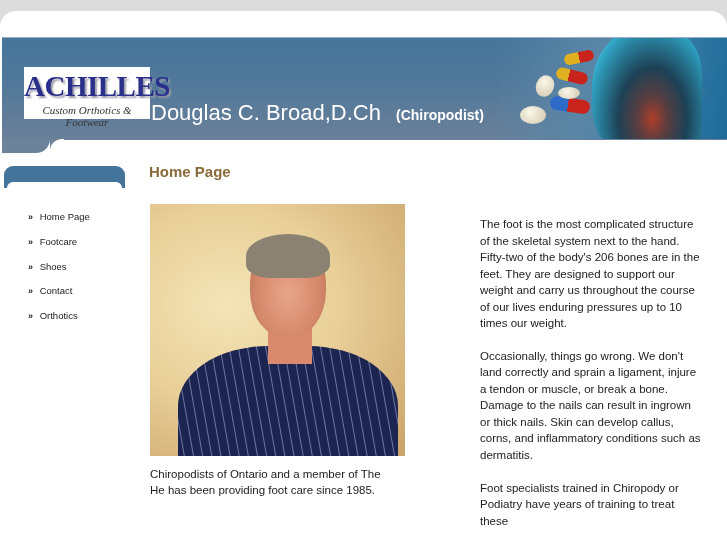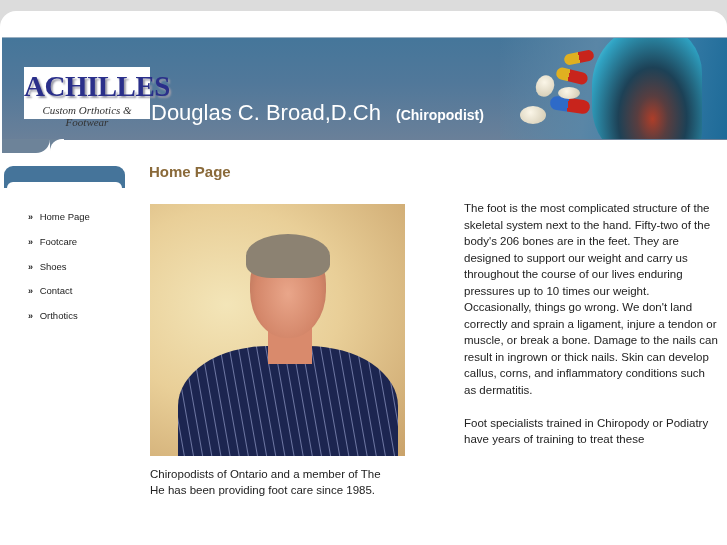--- a/index.html
+++ b/index.html
@@ -96,21 +96,21 @@
     background:repeating-linear-gradient(80deg,#1c2550 0px,#1c2550 7px,#6d76a2 8px,#1c2550 9px);
   }
   .caption {
     position:absolute; left:150px; top:455px; width:260px;
     font-size:11.5px; line-height:16.3px; color:#222;
   }
   .article {
     position:absolute; left:464px; top:189px; width:256px;
     font-size:11.5px; line-height:16.5px; color:#222;
   }
-  .article p { margin:0; }
+  .article p { margin:16px; }
   .article p.gap { margin-top:16.5px; }
 </style>
 </head>
 <body>
 
 <div class="page">
   <div class="banner"></div>
   <div class="banner-tab"></div>
 
   <div class="logo">

